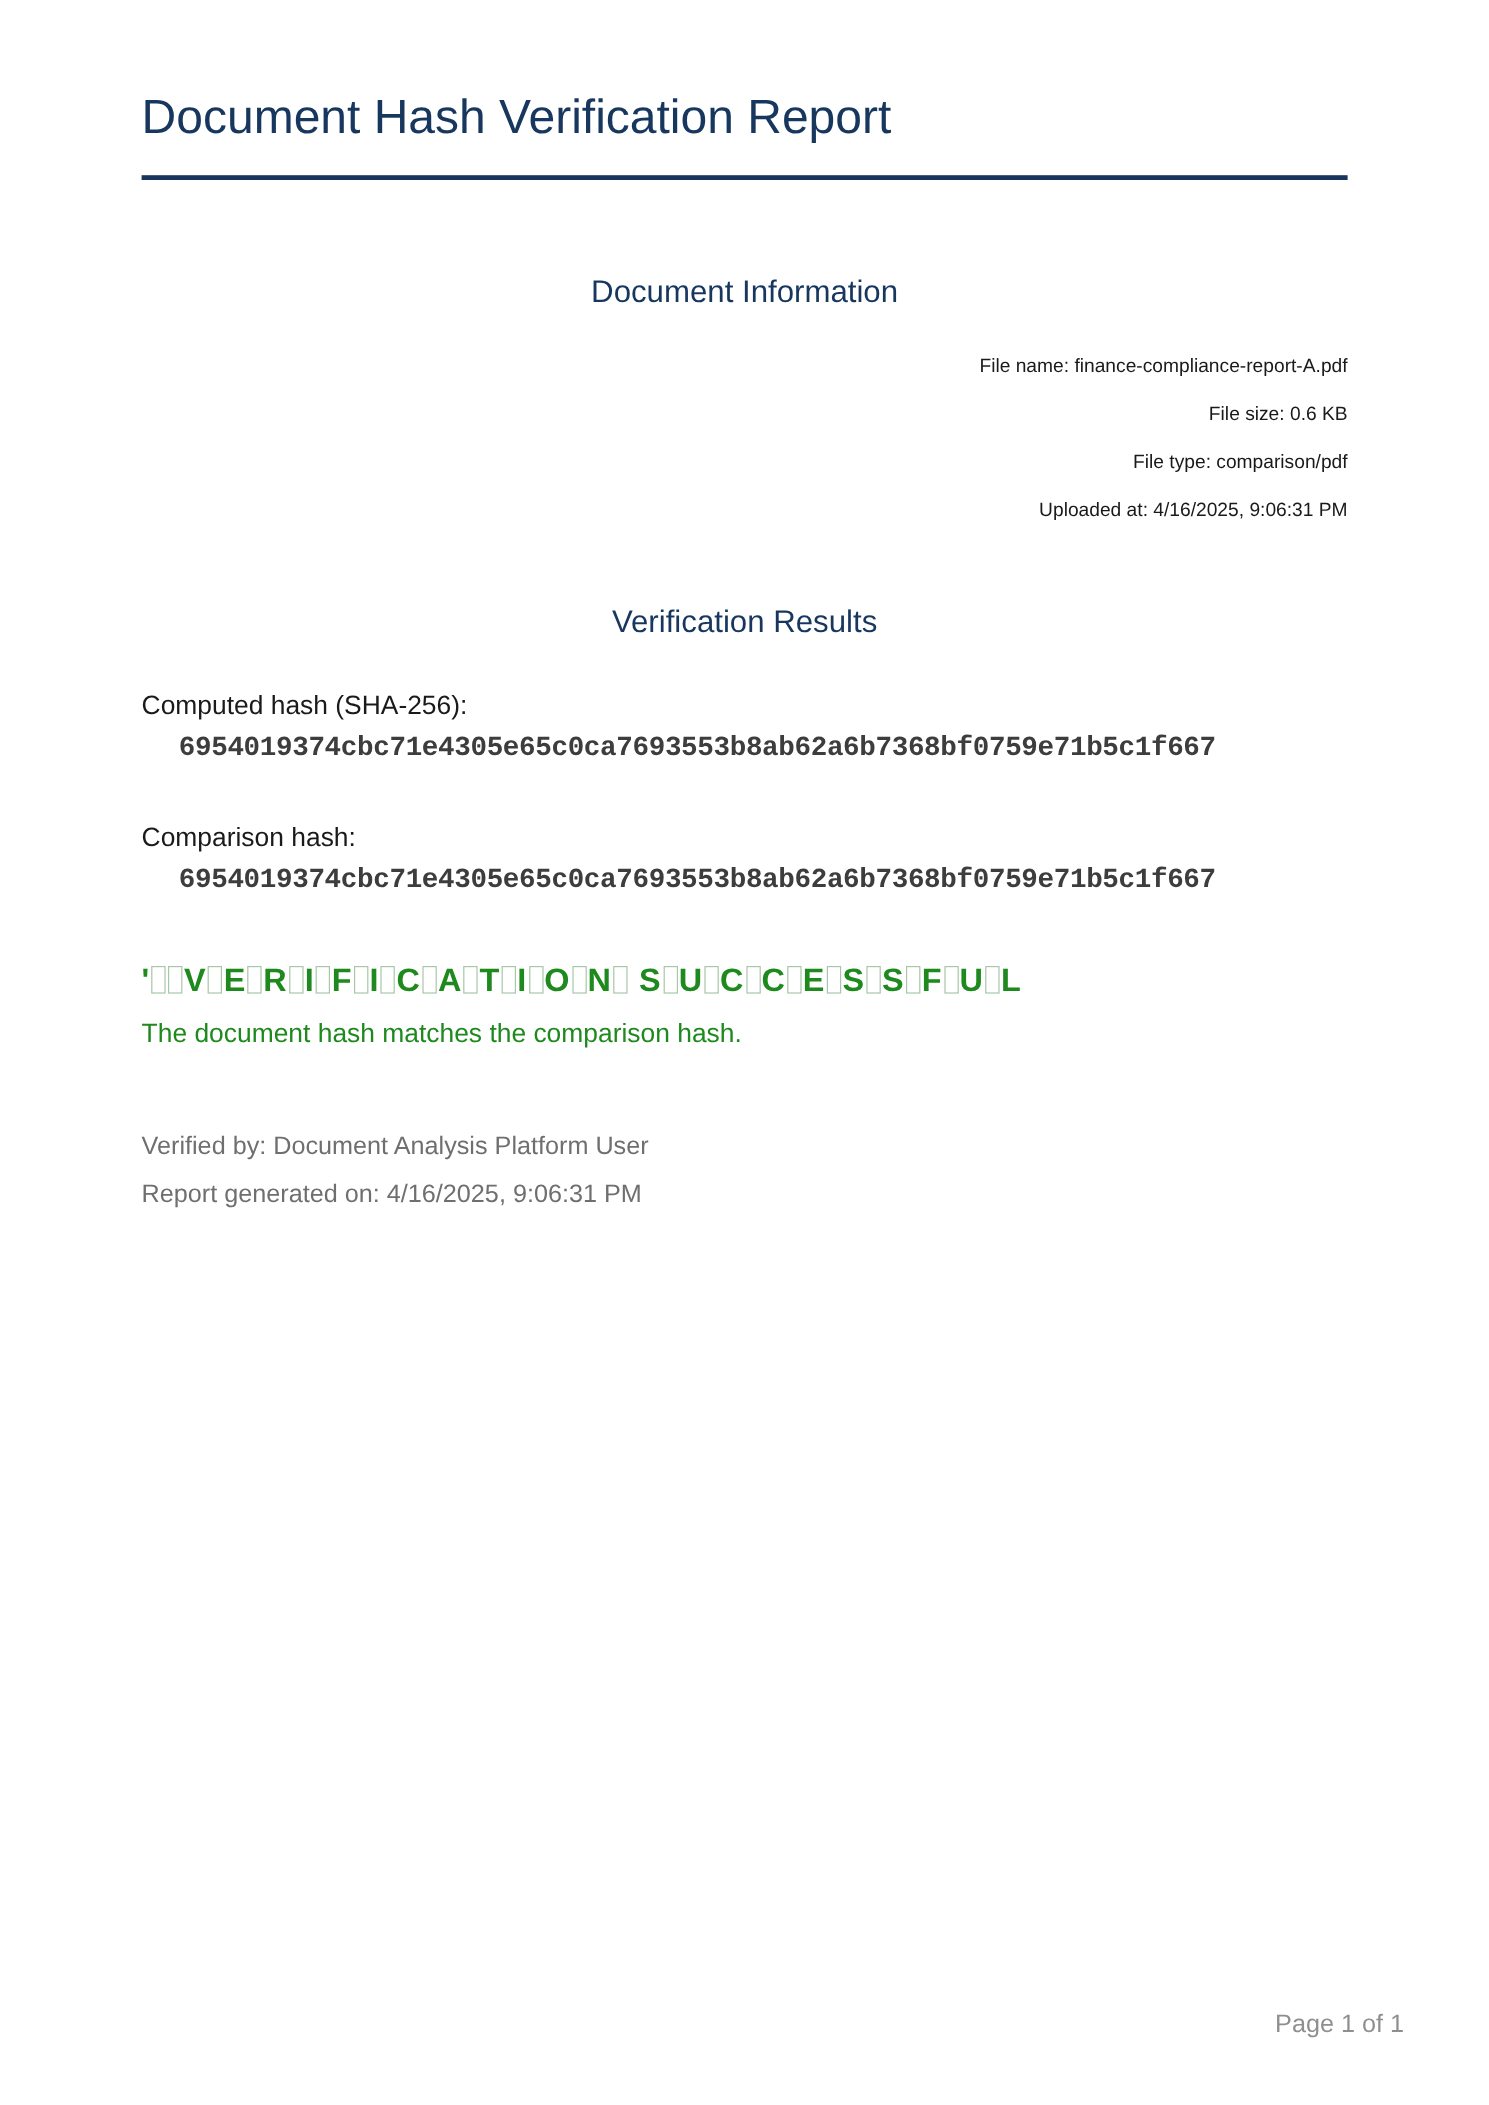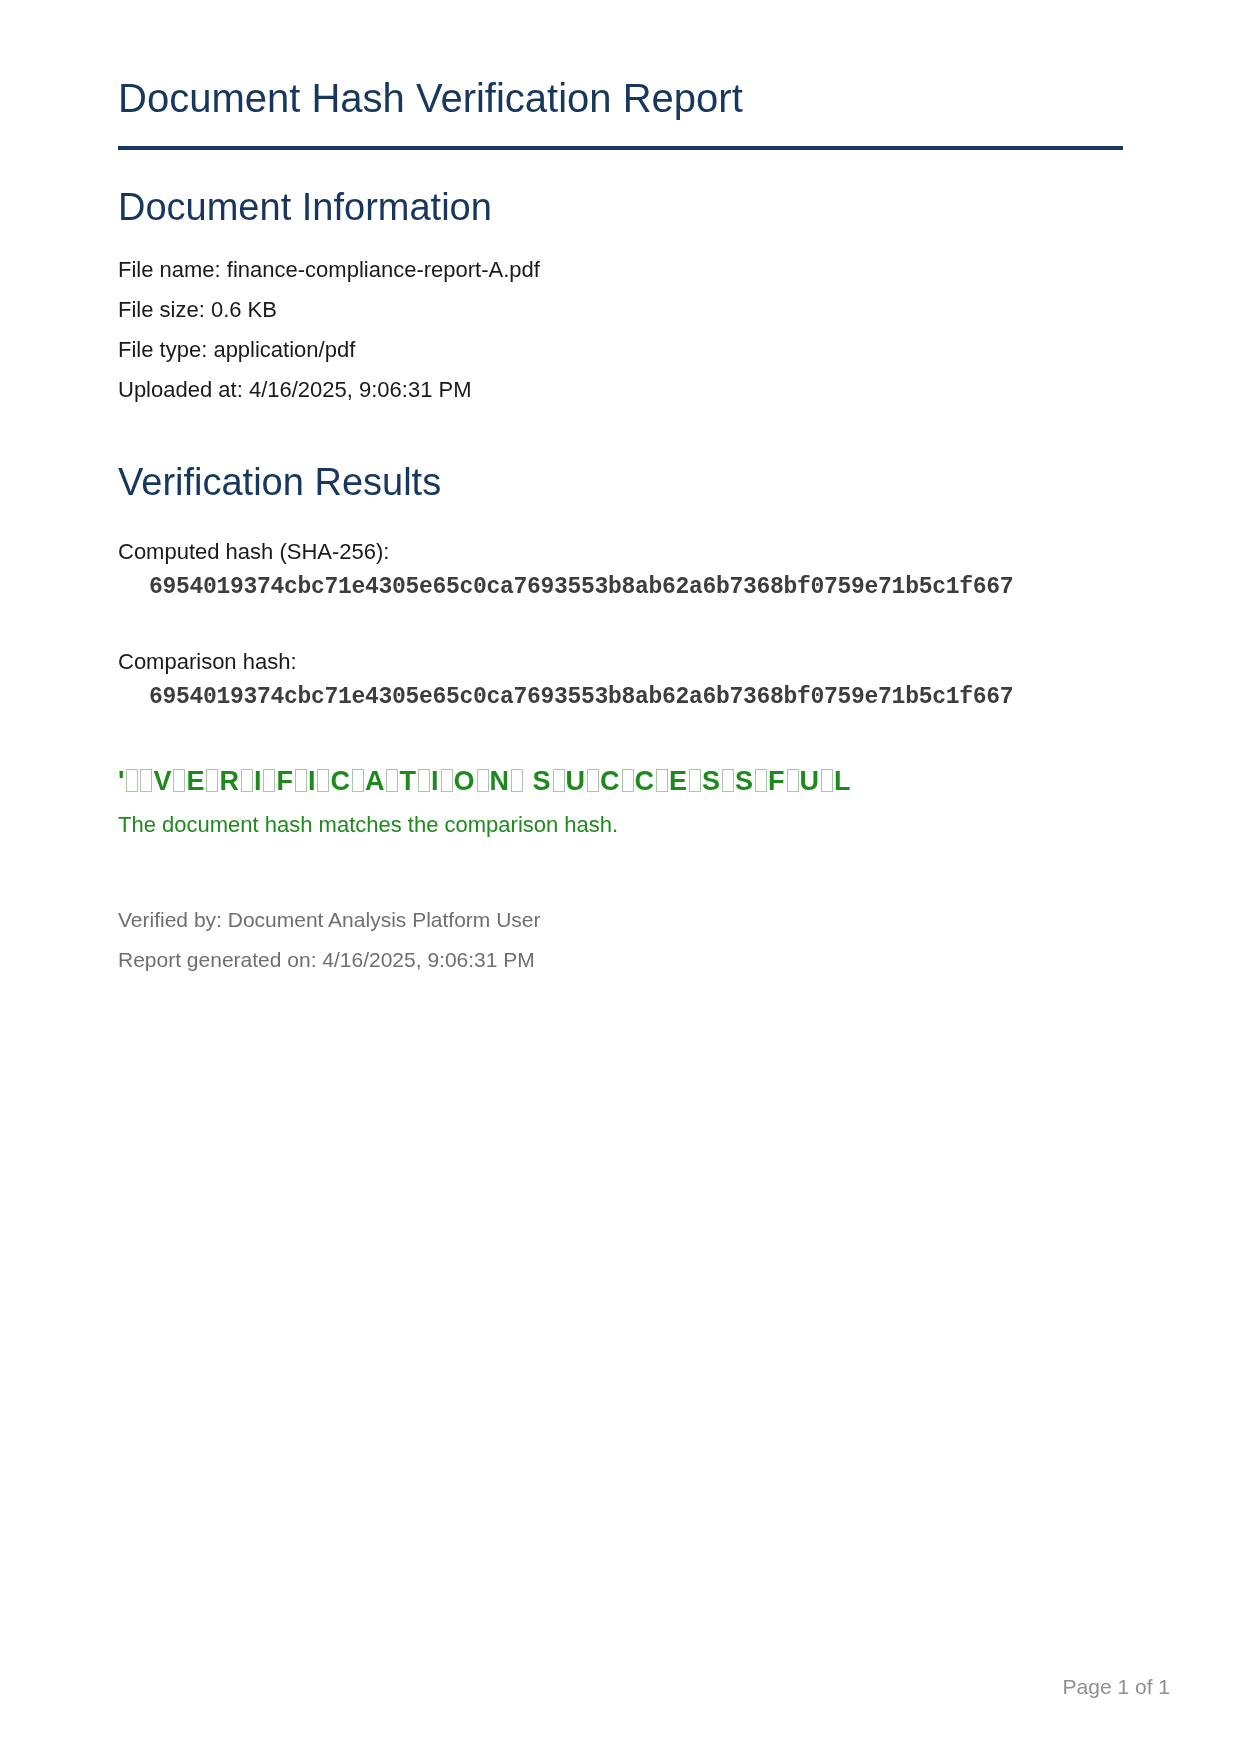--- a/index.html
+++ b/index.html
@@ -33,29 +33,30 @@
     color: var(--navy);
   }
   .title-rule {
     border: none;
     height: 4px;
     background: var(--navy);
     margin: 26px 0 0 0;
     width: 100%;
   }
   .section-heading {
-    margin: 40px 0 0 0;
-    font-size: 38px;
+    margin: 76px 0 0 0;
+    font-size: 26px;
     font-weight: 400;
     line-height: 34px;
     color: var(--navy);
+    text-align: center;
   }
   .section-heading.second { margin-top: 55px; }
   .info-fields { margin-top: 26px; }
-  .info-field { margin: 0; font-size: 22px; line-height: 40px; color: var(--body_text); }
+  .info-field { margin: 0; font-size: 16px; line-height: 40px; color: var(--body_text); text-align: right; }
   .hash-label { margin: 33px 0 0 0; font-size: 22px; line-height: 40px; color: var(--body_text); }
   .hash-label.second { margin-top: 40px; }
   .hash-value {
     margin: 0;
     padding-left: 31px;
     font-family: "Liberation Mono", monospace;
     font-size: 23px;
     line-height: 30px;
     color: var(--hash_text);
     white-space: nowrap;
@@ -102,21 +103,21 @@
 
   <h1 class="report-title">Document Hash Verification Report</h1>
 
   <hr class="title-rule">
 
   <h2 class="section-heading">Document Information</h2>
 
   <div class="info-fields">
     <p class="info-field"><span>File name:</span> <span>finance-compliance-report-A.pdf</span></p>
     <p class="info-field"><span>File size:</span> <span>0.6 KB</span></p>
-    <p class="info-field"><span>File type:</span> <span>application/pdf</span></p>
+    <p class="info-field"><span>File type:</span> <span>comparison/pdf</span></p>
     <p class="info-field"><span>Uploaded at:</span> <span>4/16/2025, 9:06:31 PM</span></p>
   </div>
 
   <h2 class="section-heading second">Verification Results</h2>
 
   <p class="hash-label">Computed hash (SHA-256):</p>
 
   <p class="hash-value">6954019374cbc71e4305e65c0ca7693553b8ab62a6b7368bf0759e71b5c1f667</p>
 
   <p class="hash-label second">Comparison hash:</p>

